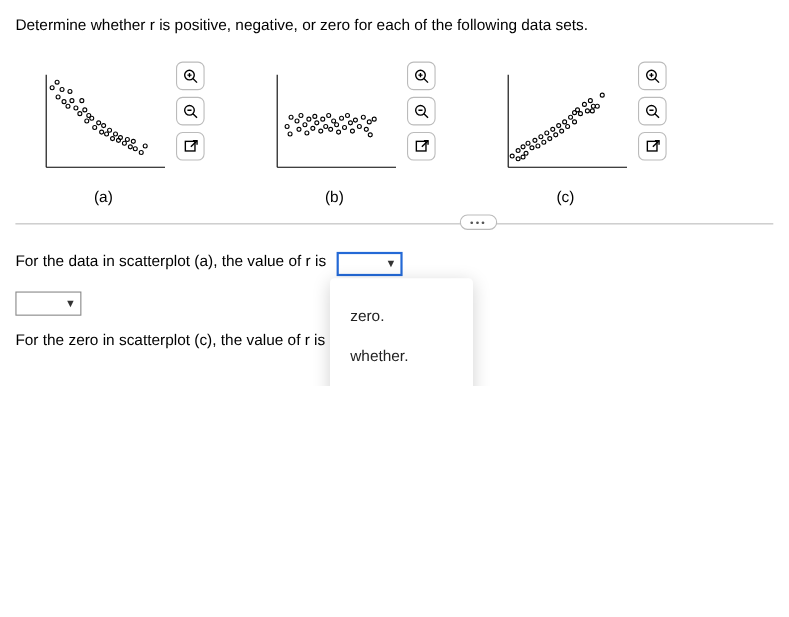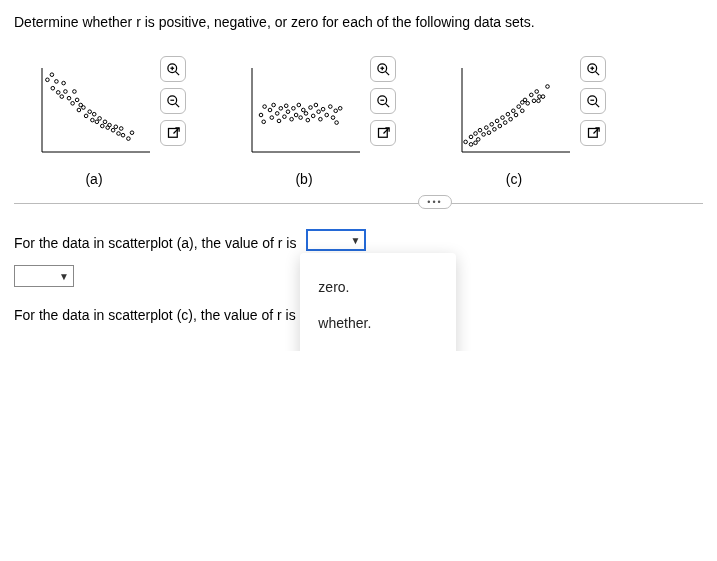--- a/index.html
+++ b/index.html
@@ -76,21 +76,21 @@
     align-items: center;
     justify-content: center;
     font-size: 9px;
     letter-spacing: 2px;
     color: #555;
     cursor: pointer;
   }
   .answer-area { position: relative; }
   .answer-line {
     display: flex;
-    align-items: flex-end;
+    align-items: flex-start;
     margin-bottom: 14px;
     height: 22px;
   }
   .answer-text { padding-right: 6px; white-space: pre; }
   .dd-container {
     position: relative;
     display: inline-block;
   }
   .dd-closed {
     width: 60px;
@@ -113,21 +113,21 @@
     align-items: center;
     justify-content: flex-end;
     padding-right: 4px;
     font-size: 10px;
     color: #333;
   }
   .dd-panel {
     position: absolute;
     top: 24px;
     left: -6px;
-    width: 156px;
+    width: 130px;
     background: #fff;
     border-radius: 4px;
     box-shadow: 0 4px 16px rgba(0,0,0,0.18);
     padding: 16px 0 10px 0;
     z-index: 10;
   }
   .dd-option {
     padding: 10px 18px;
     font-size: 14px;
     color: #222;
@@ -368,20 +368,20 @@
     </span>
   </div>
   <div class="answer-line">
     <span class="dd-container">
       <div class="dd-closed">
         <span>▼</span>
       </div>
     </span>
   </div>
   <div class="answer-line">
-    <span class="answer-text">For the data in scatterplot (c), the value of r is </span>
+    <span class="answer-text">For the zero in scatterplot (c), the value of r is </span>
     <span class="dd-container">
       <div class="dd-closed">
         <span>▼</span>
       </div>
     </span>
   </div>
 </div>
 
 </body></html>

